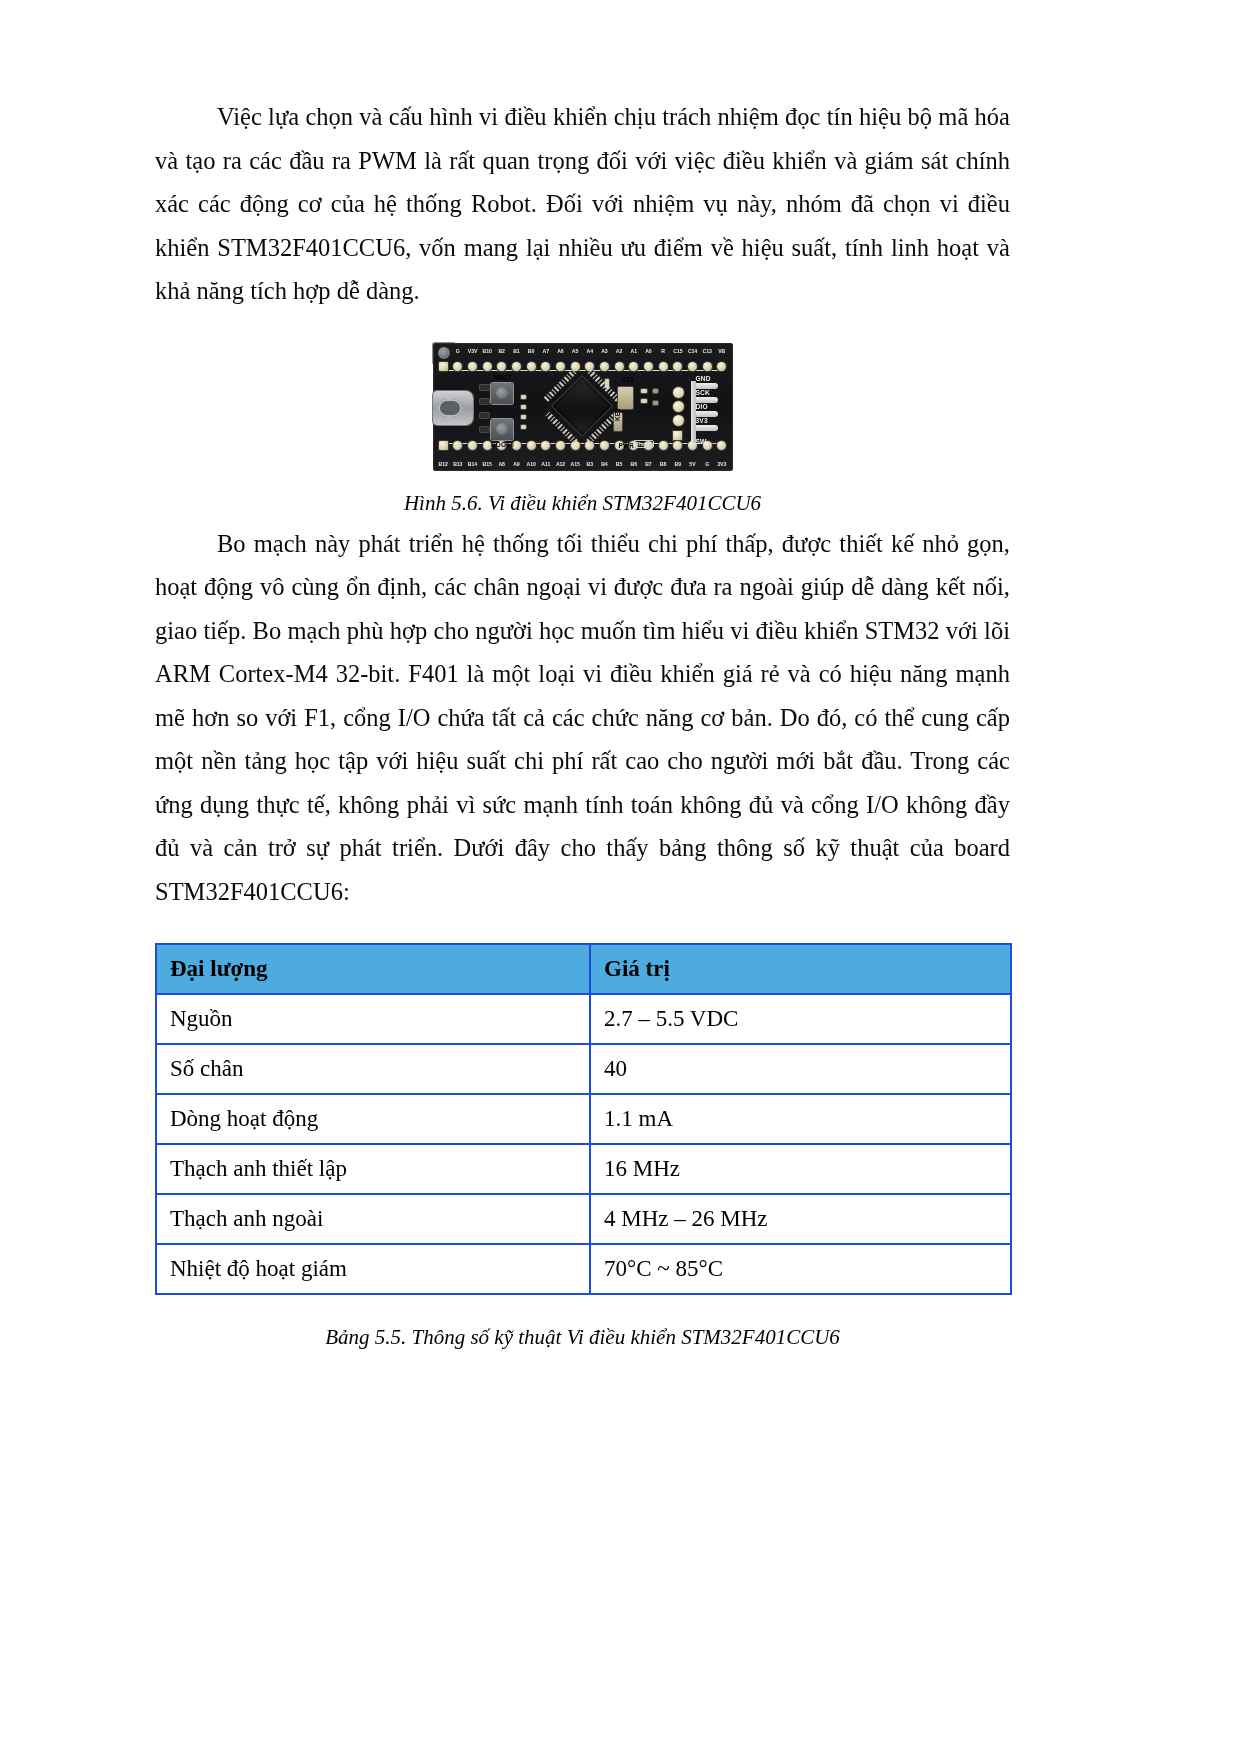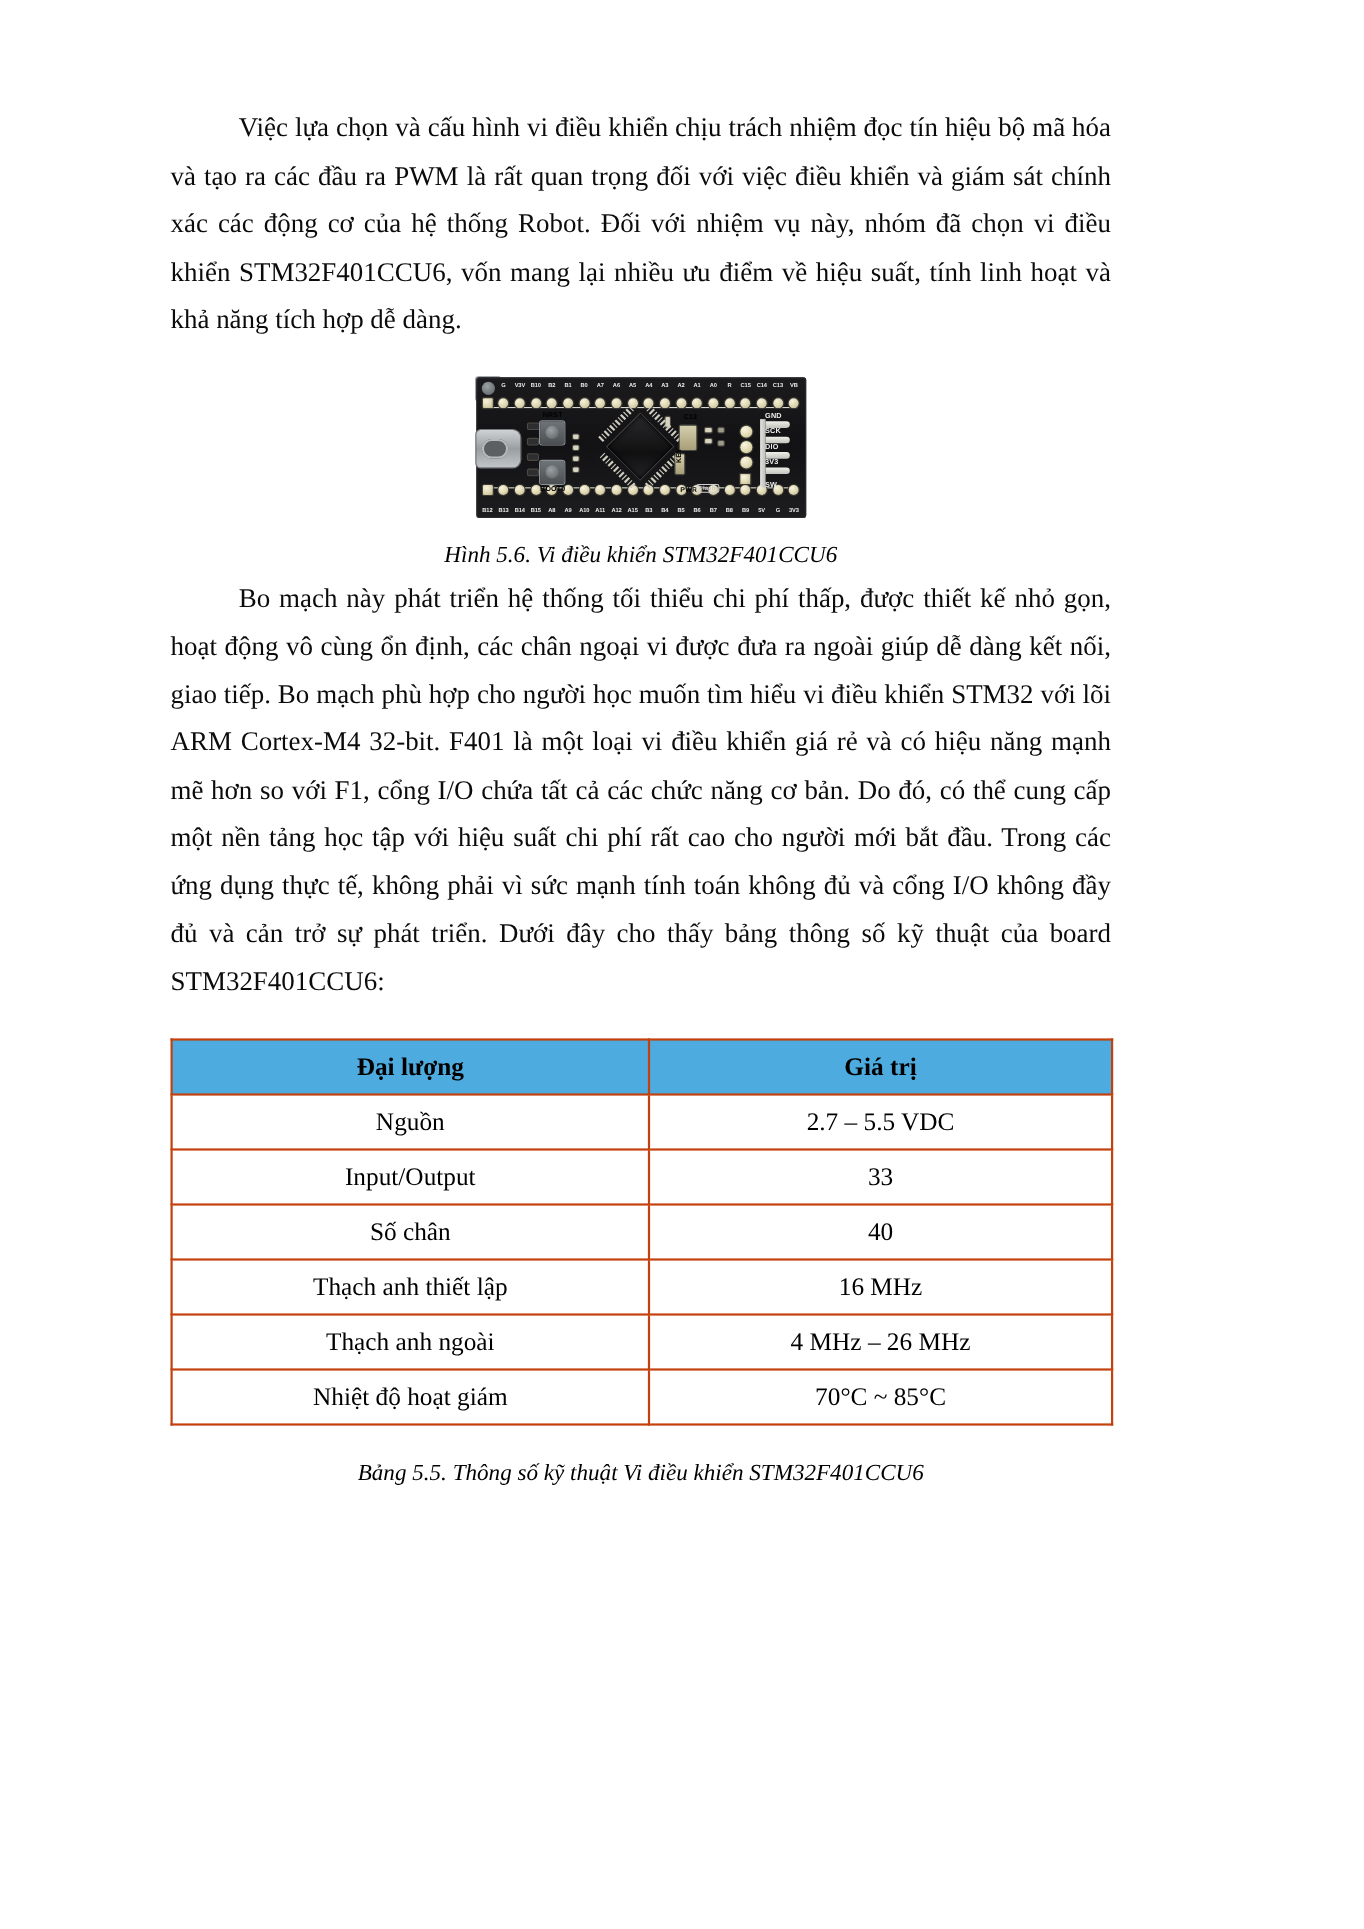--- a/index.html
+++ b/index.html
@@ -292,23 +292,23 @@
 
   
   .spec-table {
     width: 855px;
     border-collapse: collapse;
     margin-top: 30px;
     font-size: 23px;
     table-layout: fixed;
   }
   .spec-table th, .spec-table td {
-    border: 2px solid #c2410c;
+    border: 2px solid #1d4ed8;
     padding: 11px 13px;
-    text-align: center;
+    text-align: left;
     vertical-align: middle;
     height: 44px;
   }
   .spec-table th {
     background: #4eabdf;
     font-weight: bold;
     font-size: 23px;
   }
   .spec-table col.c1 { width: 434px; }
   .spec-table col.c2 { width: 421px; }
@@ -562,26 +562,26 @@
           <th>Đại lượng</th>
           <th>Giá trị</th>
         </tr>
       </thead>
       <tbody id="spec-tbody">
           <tr>
             <td>Nguồn</td>
             <td>2.7  – 5.5 VDC</td>
           </tr>
           <tr>
-            <td>Input/Output</td>
-            <td>33</td>
+            <td>Số chân</td>
+            <td>40</td>
           </tr>
           <tr>
-            <td>Số chân</td>
-            <td>40</td>
+            <td>Dòng hoạt động</td>
+            <td>1.1 mA</td>
           </tr>
           <tr>
             <td>Thạch anh thiết lập</td>
             <td>16 MHz</td>
           </tr>
           <tr>
             <td>Thạch anh ngoài</td>
             <td>4 MHz – 26 MHz</td>
           </tr>
           <tr>

